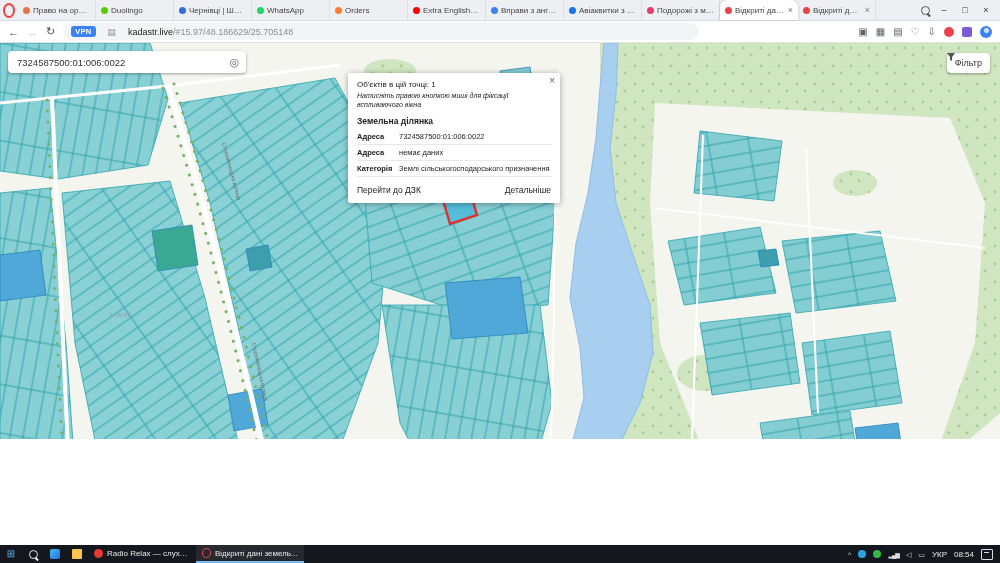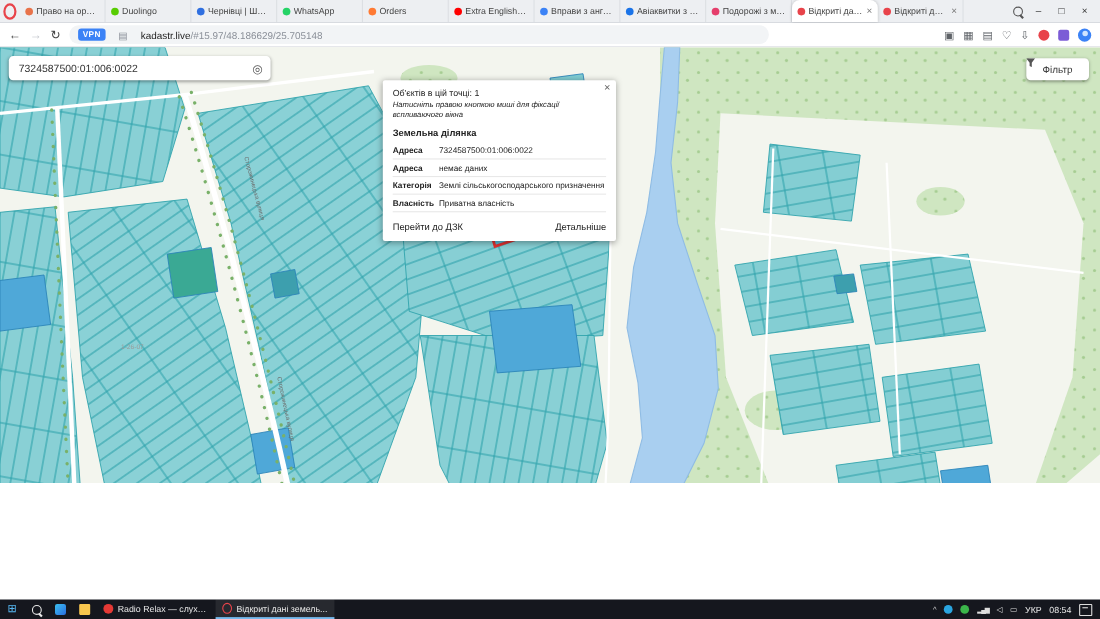--- a/index.html
+++ b/index.html
@@ -52,21 +52,21 @@
   .map{position:absolute;top:43px;left:0;width:1000px;height:396px;background:#f3f5ee;overflow:hidden;}
   .map svg{position:absolute;left:0;top:0;}
   .searchbox{position:absolute;left:8px;top:8px;width:238px;height:22px;background:#fff;
              border-radius:4px;box-shadow:0 1px 3px rgba(0,0,0,.35);display:flex;
              align-items:center;gap:4px;padding:0 7px;box-sizing:border-box;}
   .searchbox input{border:0;outline:0;flex:1;font-size:9.5px;color:#333;background:transparent;
                    font-family:"Liberation Sans",sans-serif;}
   .target{font-size:11px;color:#555;}
   .filterbtn{position:absolute;right:10px;top:10px;height:20px;background:#fff;border:0;
              border-radius:4px;box-shadow:0 1px 3px rgba(0,0,0,.35);display:flex;
-             align-items:center;gap:4px;padding:0 15px;font-size:9px;color:#333;
+             align-items:center;gap:4px;padding:0 8px;font-size:9px;color:#333;
              font-family:"Liberation Sans",sans-serif;}
   .locatebtn{position:absolute;right:13px;top:452px;width:22px;height:22px;background:#fff;
              border-radius:3px;box-shadow:0 1px 3px rgba(0,0,0,.35);display:flex;
              align-items:center;justify-content:center;font-size:13px;color:#444;}
 
   
   .popup{position:absolute;left:348px;top:30px;width:212px;background:#fff;border-radius:2px;
          box-shadow:0 1px 6px rgba(0,0,0,.35);padding:7px 9px 8px;box-sizing:border-box;
          font-size:8px;color:#222;}
   .p-close{position:absolute;right:5px;top:2px;font-size:10px;color:#666;}
@@ -311,24 +311,20 @@
         <span class="p-value">7324587500:01:006:0022</span>
       </div>
       <div class="p-row">
         <span class="p-label">Адреса</span>
         <span class="p-value">немає даних</span>
       </div>
       <div class="p-row">
         <span class="p-label">Категорія</span>
         <span class="p-value">Землі сільськогосподарського призначення</span>
       </div>
-      <div class="p-row">
-        <span class="p-label">Власність</span>
-        <span class="p-value">Приватна власність</span>
-      </div>
       <div class="p-actions">
         <span class="p-btn">Перейти до ДЗК</span>
         <span class="p-btn">Детальніше</span>
       </div>
     </div>
 
     <div class="locatebtn">
       <span>◎</span>
     </div>
   </div>

